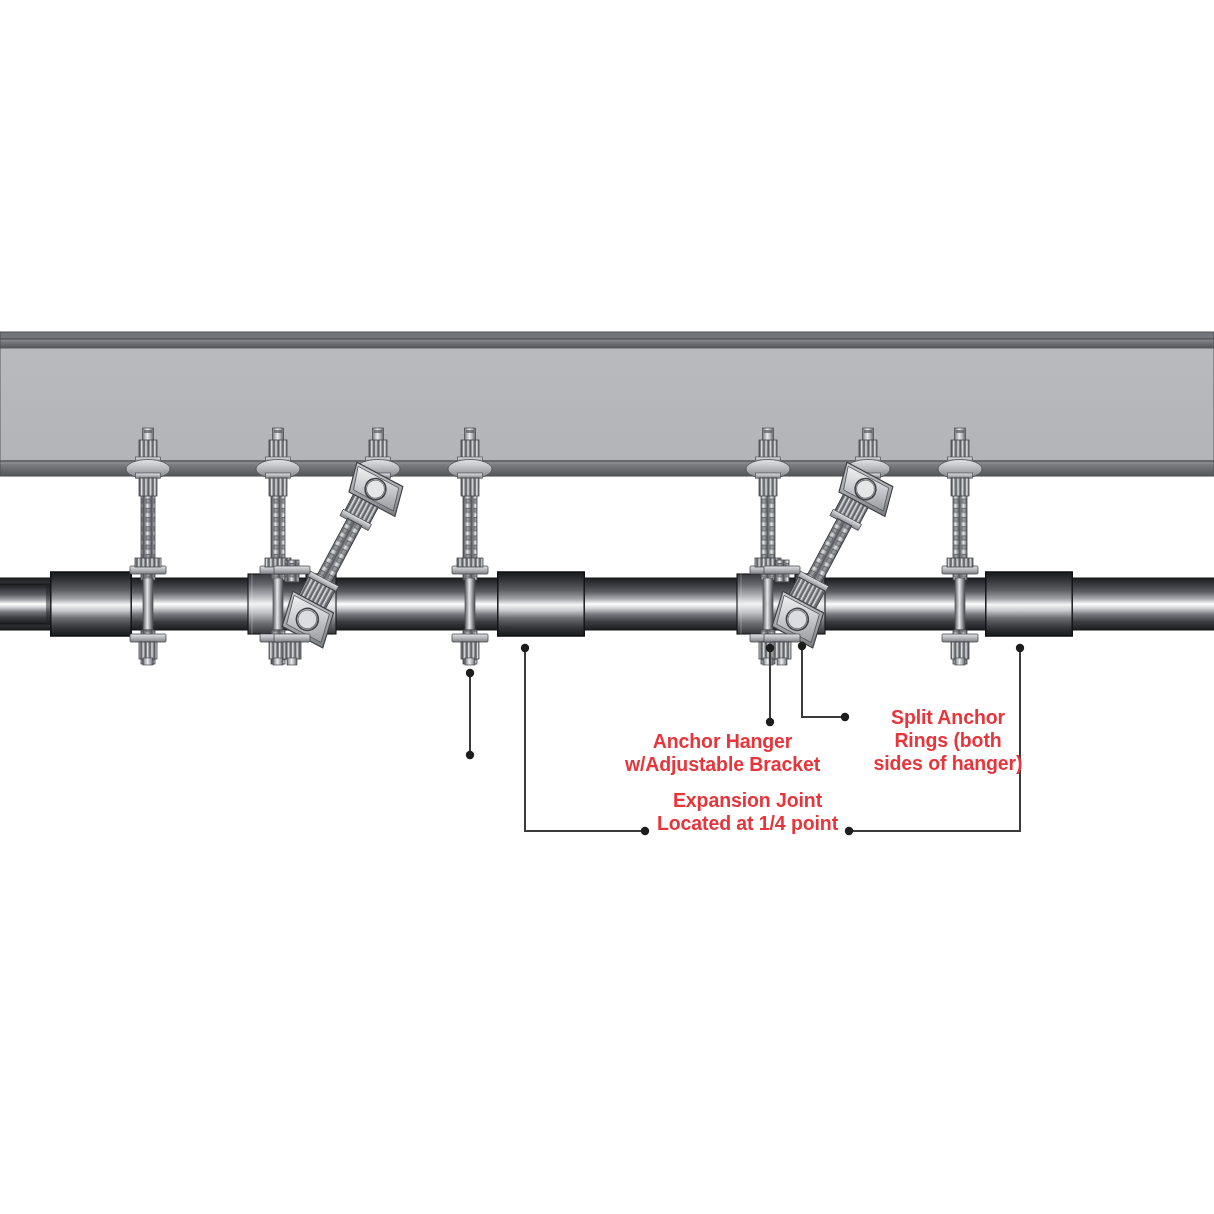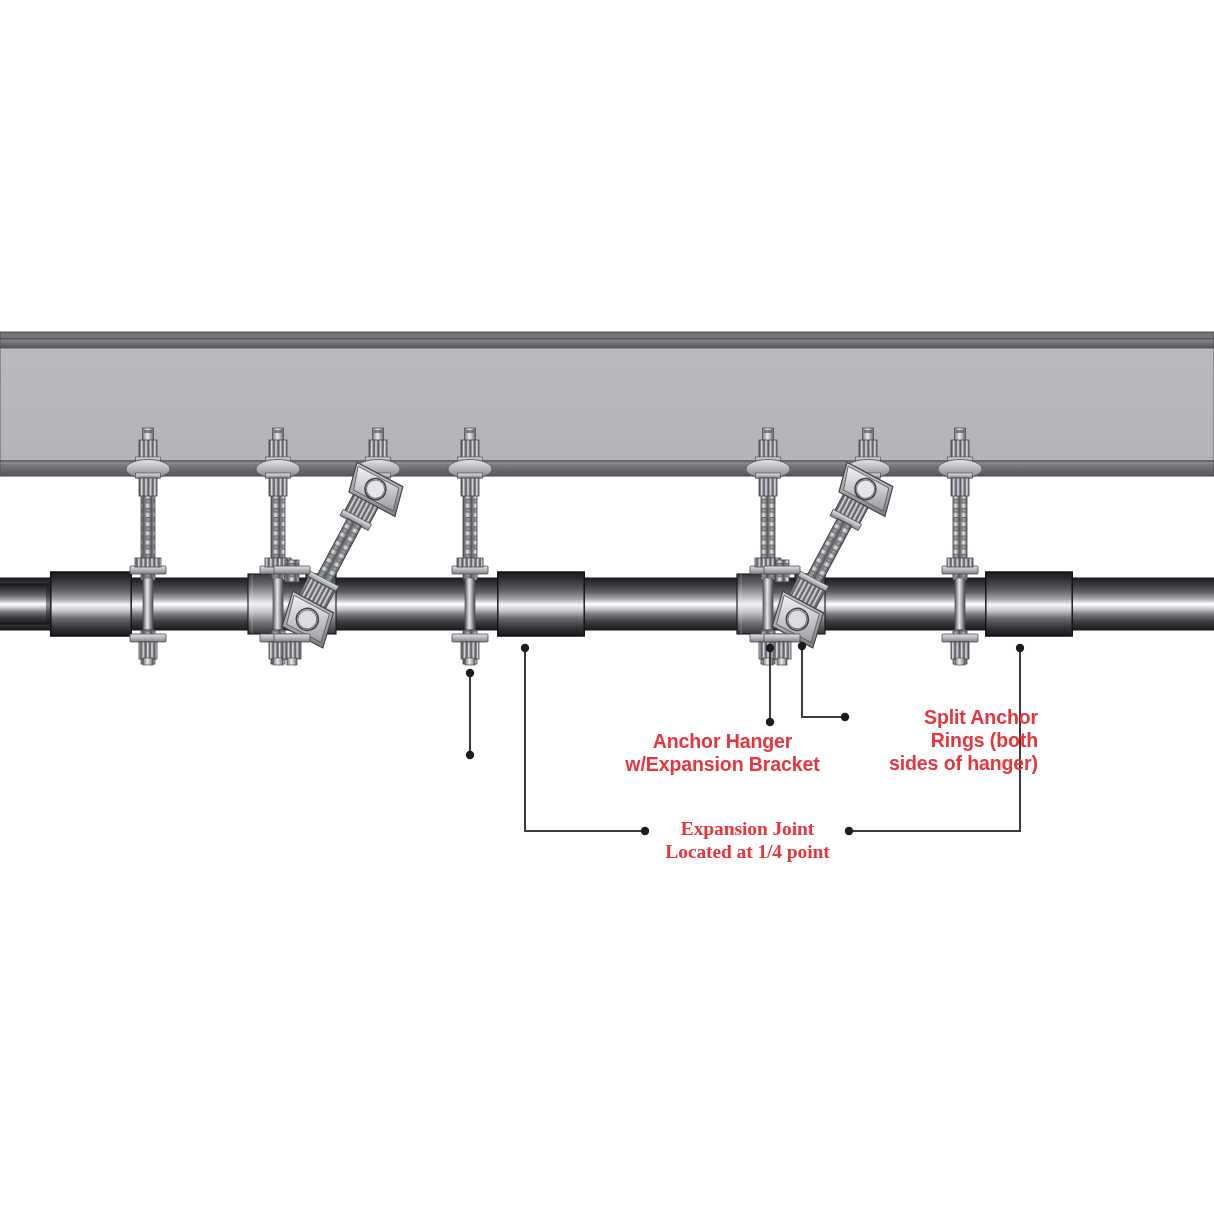--- a/index.html
+++ b/index.html
@@ -14,21 +14,21 @@
   .lbl{
     position:absolute;
     color:#e8353c;
     font-weight:bold;
     font-size:19.5px;
     line-height:23px;
     letter-spacing:-0.1px;
     white-space:pre-line;
   }
   .lbl.ctr{text-align:center;}
-  .lbl.lft{text-align:right;}
+  .lbl.lft{text-align:center;}
 </style>
 </head>
 <body>
 
 <div id="stage">
 
   <svg id="art" viewBox="0 0 1214 1214" xmlns="http://www.w3.org/2000/svg">
     <defs>
 
       <linearGradient id="gPipe" x1="0" y1="0" x2="0" y2="1">
@@ -374,22 +374,22 @@
       <g>
         <polyline points="1020,648 1020,831 849,831" fill="none"></polyline>
         <circle cx="1020" cy="648" r="4.2" stroke="none"></circle>
         <circle cx="849" cy="831" r="4.2" stroke="none"></circle>
       </g>
     </g>
   </svg>
 
 
   <div class="lbl ctr" style="left:615px;top:730px;width:215px;">Anchor Hanger
-w/Expansion Bracket</div>
+w/Adjustable Bracket</div>
 
   <div class="lbl lft" style="left:858px;top:706px;width:180px;">Split Anchor
 Rings (both
 sides of hanger)</div>
 
-  <div class="lbl ctr" style="left:640px;top:817px;width:215px;font-family:Liberation Serif, serif;">Expansion Joint
+  <div class="lbl ctr" style="left:640px;top:789px;width:215px;">Expansion Joint
 Located at 1/4 point</div>
 
 </div>
 
 </body></html>

